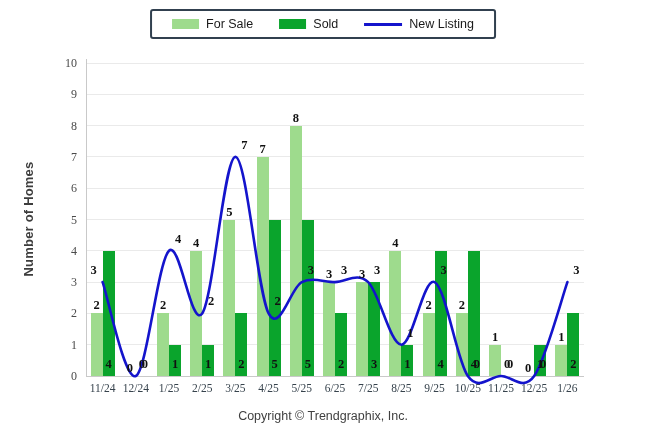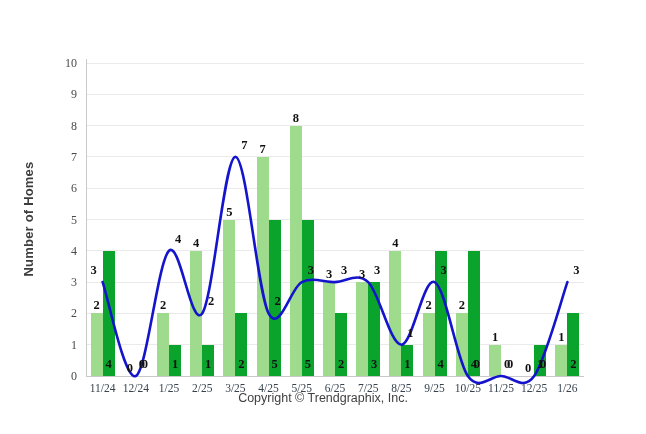--- a/index.html
+++ b/index.html
@@ -16,21 +16,21 @@
   .legend-item{display:flex;align-items:center;gap:7px;}
   .swatch{width:27px;height:10px;display:inline-block;}
   .line-swatch{width:38px;height:3px;display:inline-block;}
   .ylabel{
     position:absolute;left:-69px;top:209px;width:200px;height:20px;
     transform:rotate(-90deg);text-align:center;
     font-weight:bold;font-size:13px;color:#3d3d3d;letter-spacing:.2px;
   }
   svg{position:absolute;left:0;top:0;}
   .copyright{
-    position:absolute;top:391px;left:0;width:100%;text-align:center;
+    position:absolute;top:409px;left:0;width:100%;text-align:center;
     font-size:12.5px;color:#3f3f3f;
   }
 </style>
 </head>
 <body>
 
 <div class="page">
 
   <svg id="chart" width="646" height="434">
       <g shape-rendering="crispEdges">
@@ -152,17 +152,31 @@
         <text x="510.00000000000006" y="368" text-anchor="middle" font-size="12.5" font-weight="bold" font-family="&quot;Liberation Serif&quot;, serif" fill="#111111">0</text>
         <text x="528.2" y="372" text-anchor="middle" font-size="12.5" font-weight="bold" font-family="&quot;Liberation Serif&quot;, serif" fill="#111111">0</text>
         <text x="540.2" y="368" text-anchor="middle" font-size="12.5" font-weight="bold" font-family="&quot;Liberation Serif&quot;, serif" fill="#111111">1</text>
         <text x="543.2" y="368" text-anchor="middle" font-size="12.5" font-weight="bold" font-family="&quot;Liberation Serif&quot;, serif" fill="#111111">0</text>
         <text x="561.4000000000001" y="340.7" text-anchor="middle" font-size="12.5" font-weight="bold" font-family="&quot;Liberation Serif&quot;, serif" fill="#111111">1</text>
         <text x="573.4000000000001" y="368" text-anchor="middle" font-size="12.5" font-weight="bold" font-family="&quot;Liberation Serif&quot;, serif" fill="#111111">2</text>
         <text x="576.4000000000001" y="274.1" text-anchor="middle" font-size="12.5" font-weight="bold" font-family="&quot;Liberation Serif&quot;, serif" fill="#111111">3</text>
       </g>
     </svg>
 
+  <div class="legend">
+    <div class="legend-item">
+      <span class="swatch" style="background: rgb(158, 219, 141);"></span>
+      <span>For Sale</span>
+    </div>
+    <div class="legend-item">
+      <span class="swatch" style="background: rgb(10, 164, 44);"></span>
+      <span>Sold</span>
+    </div>
+    <div class="legend-item">
+      <span class="line-swatch" style="background: rgb(20, 20, 204);"></span>
+      <span>New Listing</span>
+    </div>
+  </div>
 
   <div class="ylabel">Number of Homes</div>
 
   <div class="copyright">Copyright © Trendgraphix, Inc.</div>
 </div>
 
 </body></html>

